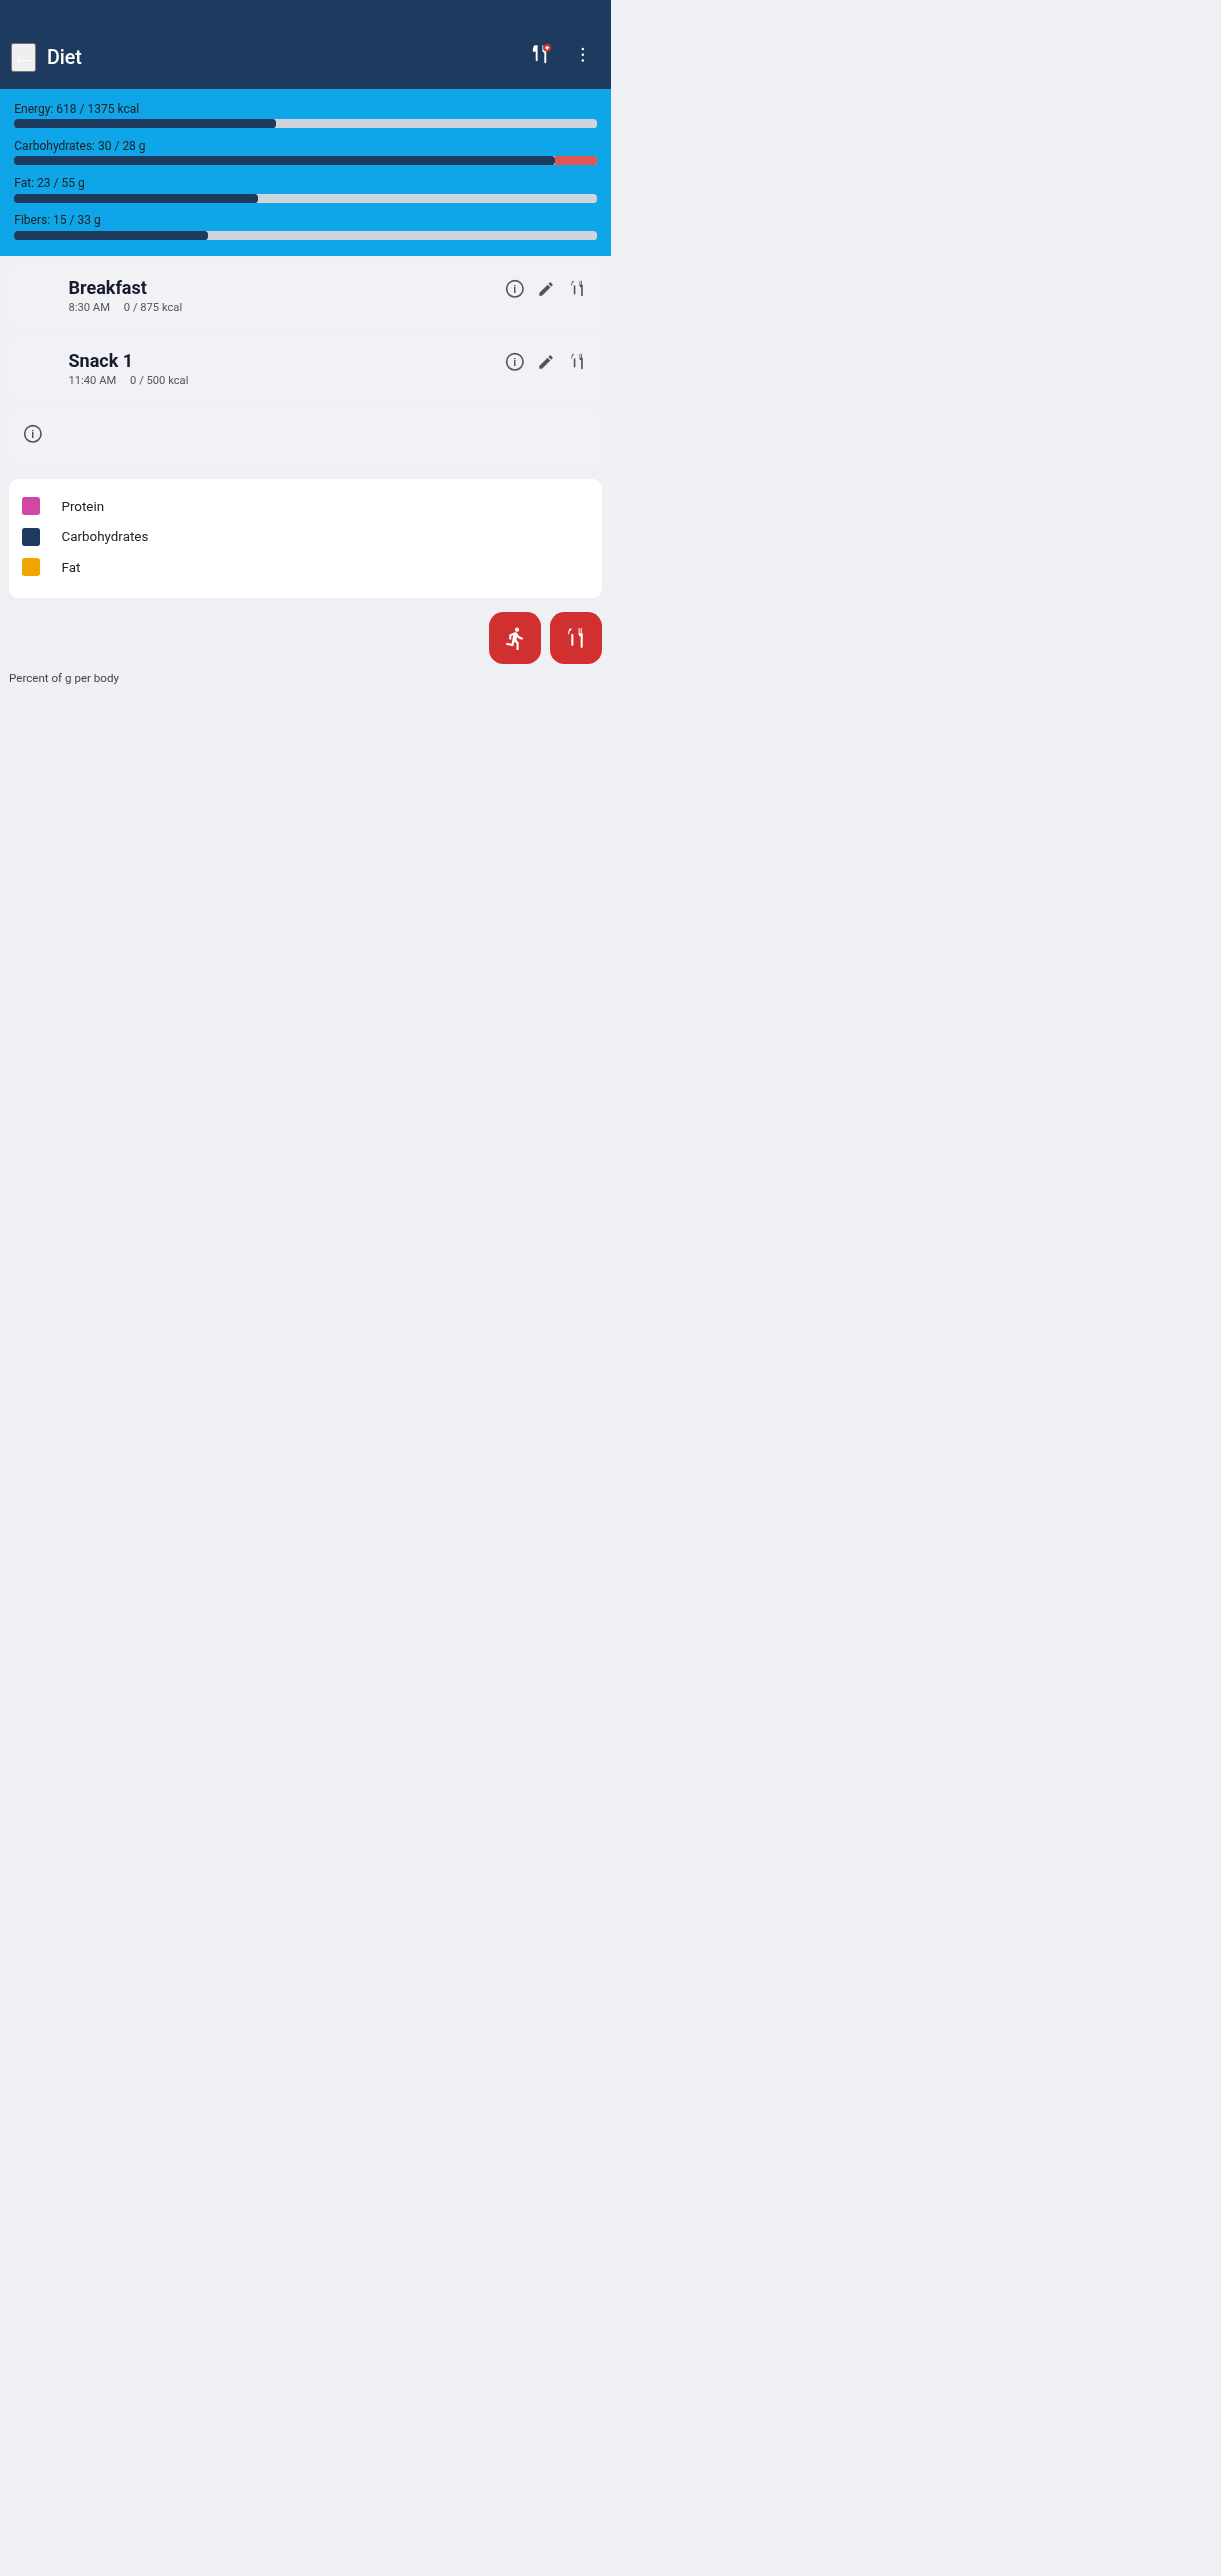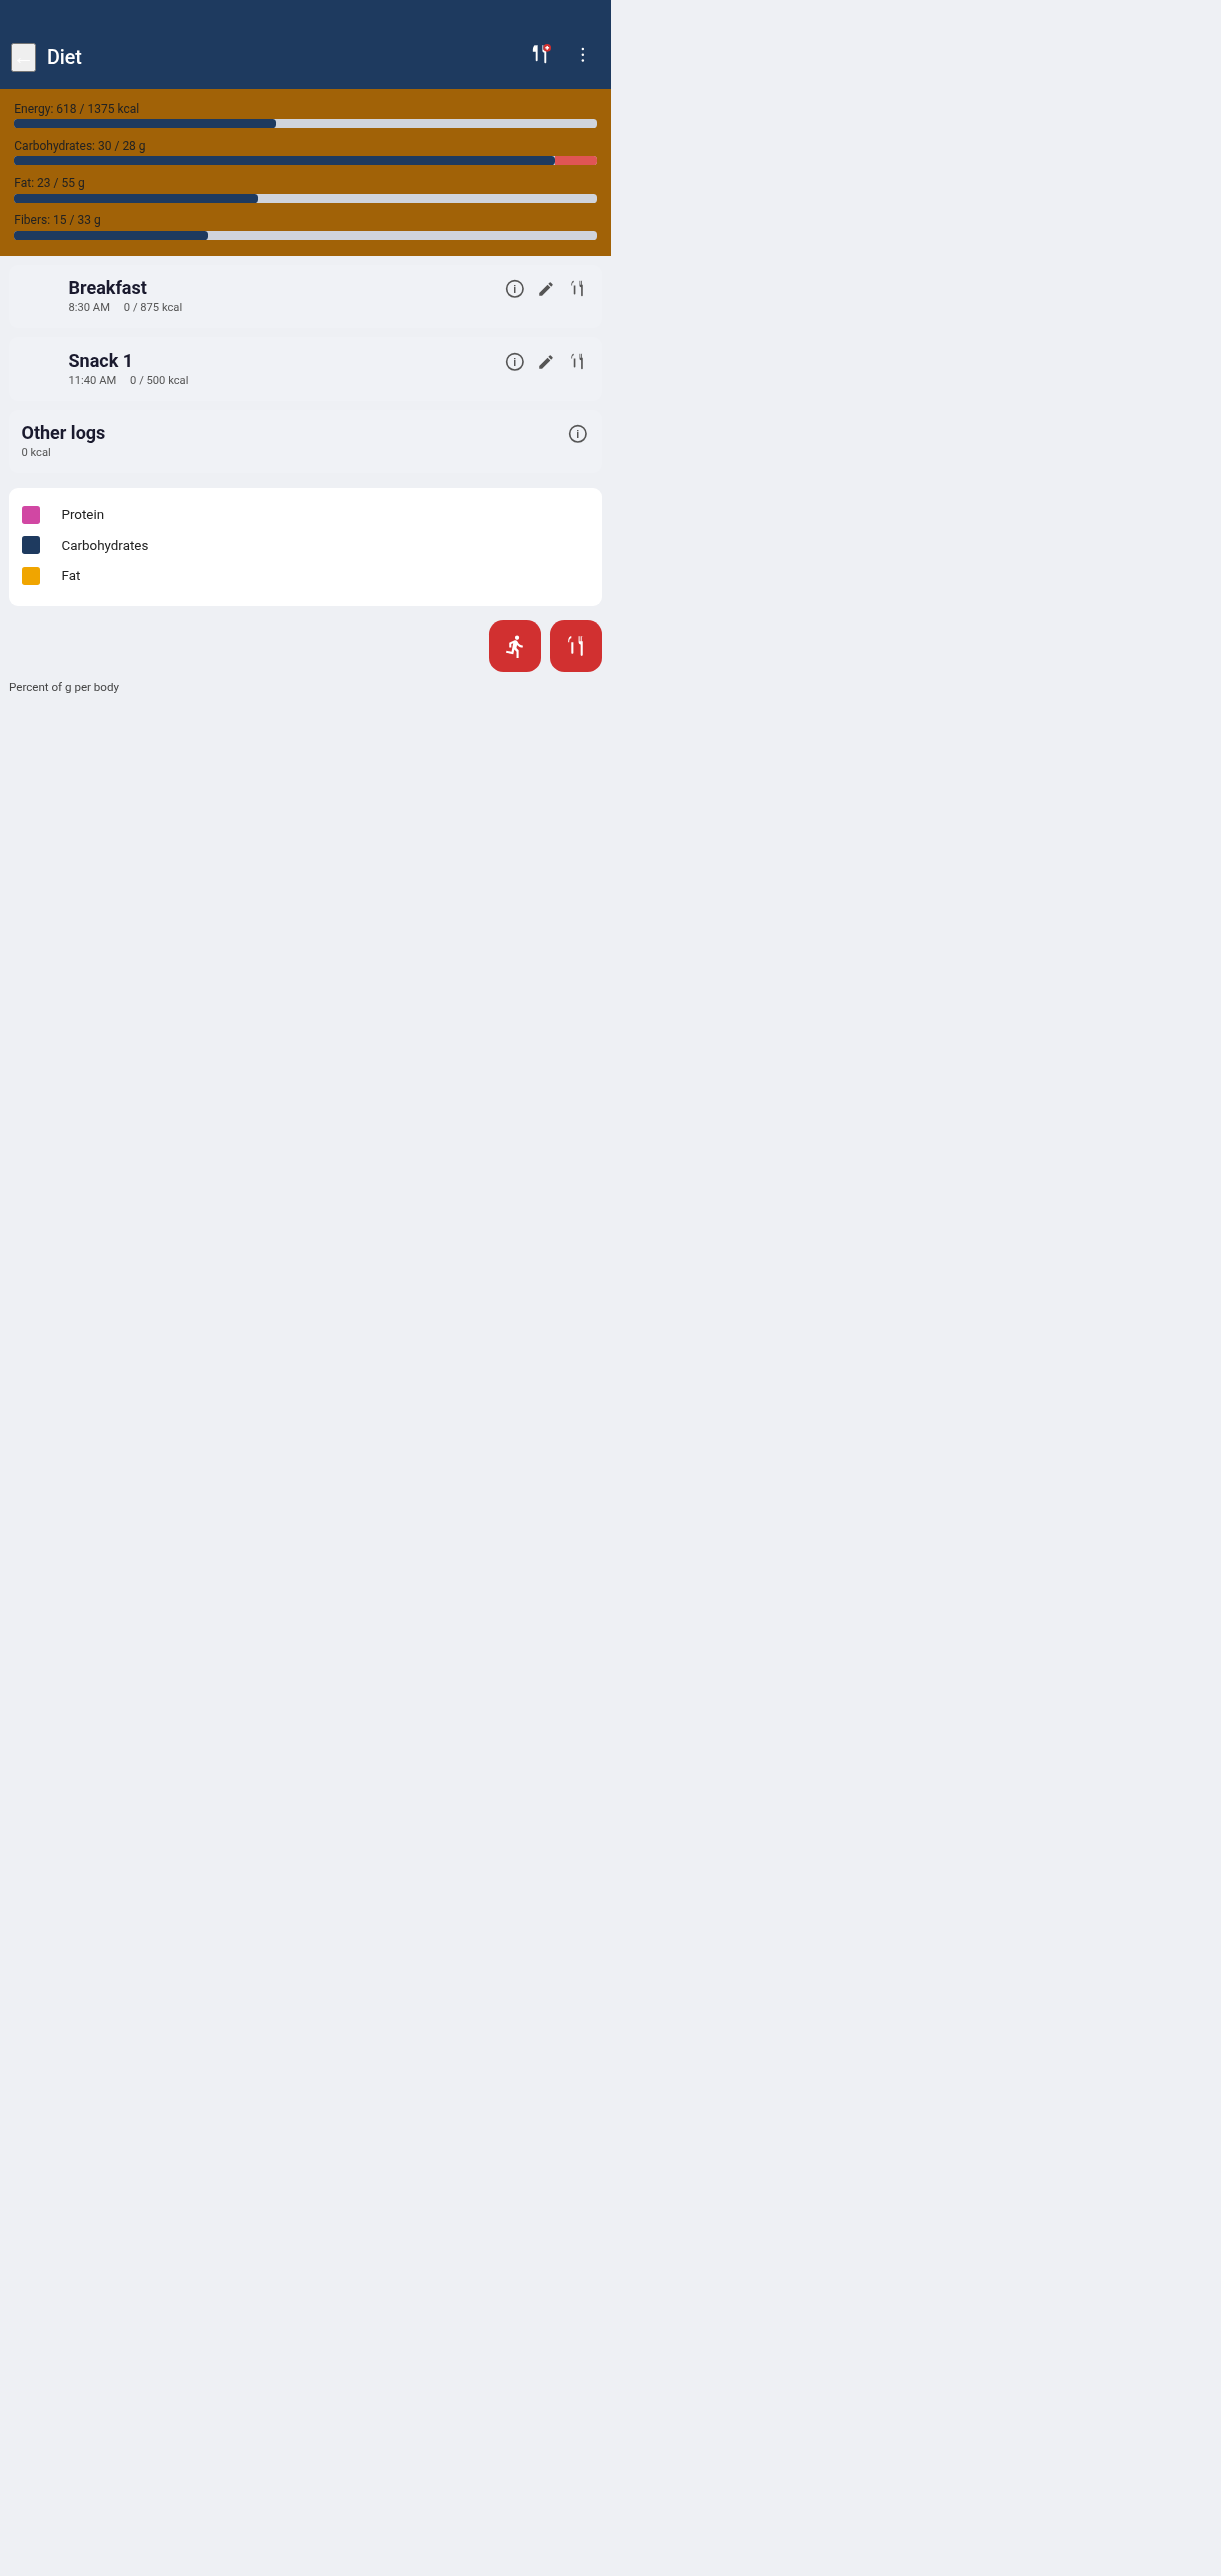--- a/index.html
+++ b/index.html
@@ -41,21 +41,21 @@
       color: #fff;
       font-size: 19.7px;
       cursor: pointer;
       background: none;
       border: none;
       padding: 3.6px;
     }
 
     
     .nutrition-summary {
-      background: #a16207;
+      background: #0ea5e9;
       padding: 12.5px 14.3px 16px;
     }
     .nutrient-row {
       margin-bottom: 10.7px;
     }
     .nutrient-label {
       font-size: 12px;
       color: #222;
       margin-bottom: 3.6px;
     }
@@ -337,24 +337,20 @@
         <svg width="19.7" height="19.7" viewBox="0 0 24 24" fill="#555">
           <path d="M18.5 2c-.3 0-.5.2-.5.5V7h-1V2.5c0-.3-.2-.5-.5-.5s-.5.2-.5.5V7h-1V2.5c0-.3-.2-.5-.5-.5s-.5.2-.5.5V8c0 1.1.9 2 2 2v10c0 .6.4 1 1 1s1-.4 1-1V2.5c0-.3-.2-.5-.5-.5z"></path>
           <path d="M7 2C5.3 2 4 4.2 4 7v1h3v10c0 .6.4 1 1 1s1-.4 1-1V8H5V7c0-1.7.6-3 2-3V2z"></path>
         </svg>
       </button>
     </div>
   </div>
 </div>
 
 <div class="other-logs-card">
-  <div class="other-logs-info">
-    <div class="other-logs-name">Other logs</div>
-    <div class="other-logs-sub">0 kcal</div>
-  </div>
   <button class="meal-action-btn">
     <svg width="19.7" height="19.7" viewBox="0 0 24 24" fill="#555" style="font-size:20px">
       <circle cx="12" cy="12" r="10" stroke="#555" stroke-width="2" fill="none"></circle>
       <text x="12" y="16.5" text-anchor="middle" font-size="13" fill="#555" font-family="Arial" font-weight="bold">i</text>
     </svg>
   </button>
 </div>
 
 <div class="chart-section">
 

